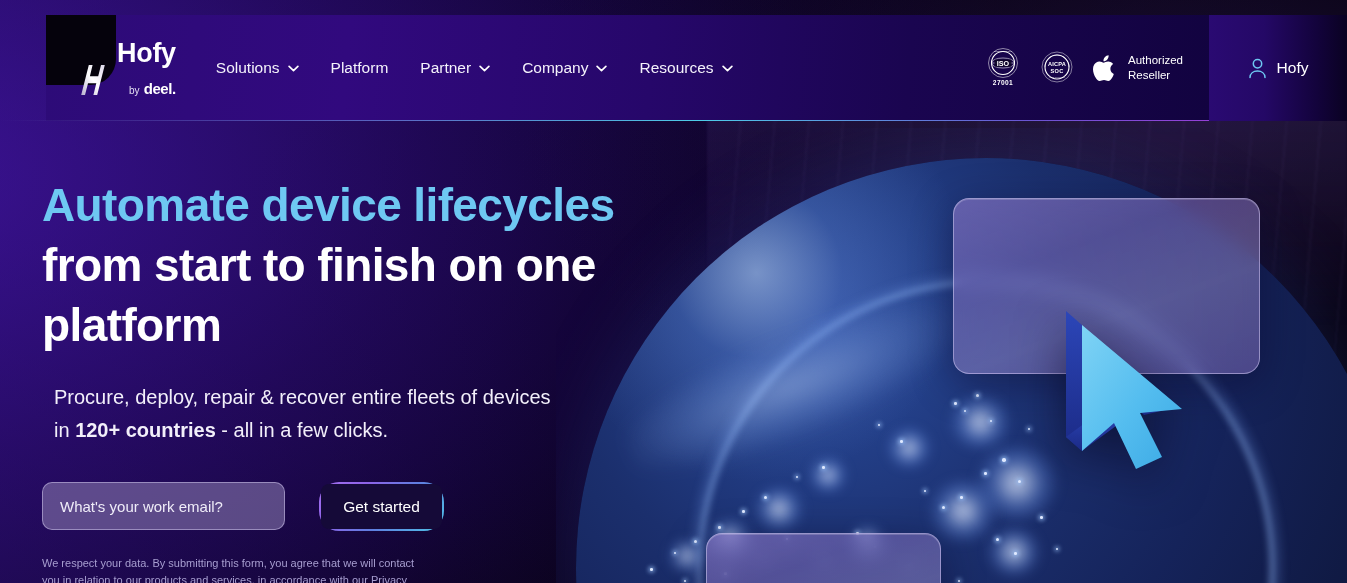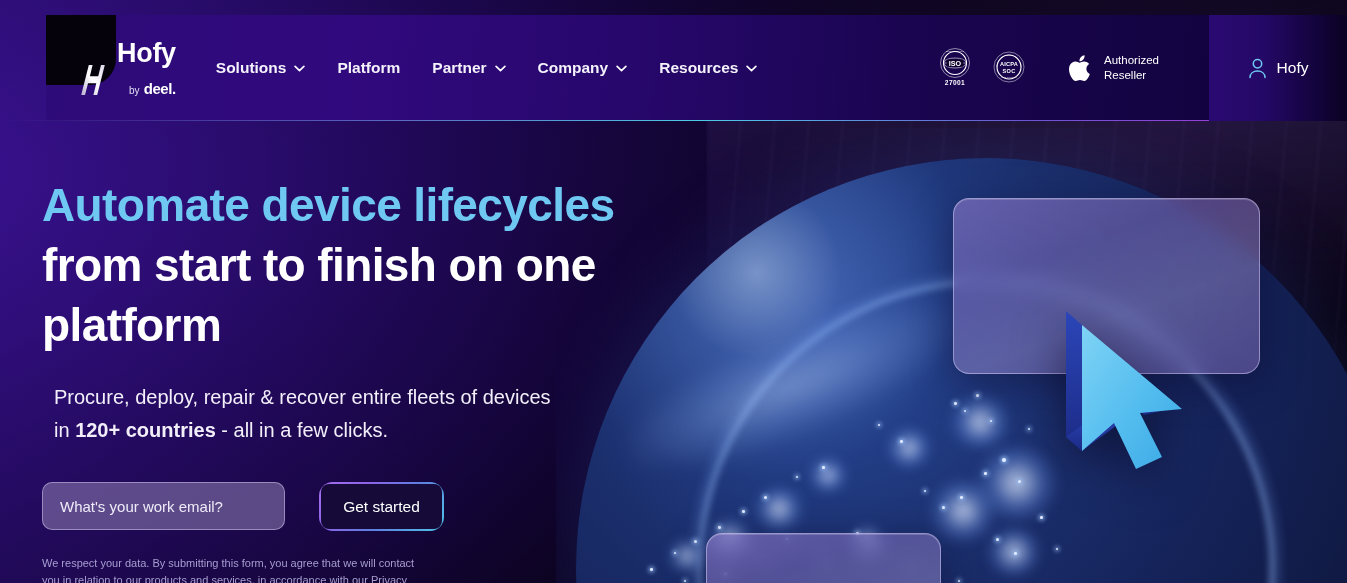--- a/index.html
+++ b/index.html
@@ -189,33 +189,33 @@
     align-items: center;
     margin-left: 38px;
     gap: 28px;
   }
   .nav-item {
     display: flex;
     align-items: center;
     gap: 8px;
     color: #f4f2fb;
     font-size: 15.5px;
-    font-weight: bold;
+    font-weight: normal;
     cursor: pointer;
     white-space: nowrap;
     padding: 6px 2px;
   }
   .chev { display: inline-block; width: 11px; height: 7px; flex: 0 0 auto; }
 
   
   .header-right {
     margin-left: auto;
     display: flex;
     align-items: center;
-    gap: 36px;
+    gap: 12px;
     padding-right: 0;
   }
   .badges { display: flex; align-items: center; gap: 16px; }
   .badge-iso, .badge-soc { width: 38px; height: 44px; }
   .apple-block { display: flex; align-items: center; gap: 10px; margin-left: 4px; }
   .apple-glyph { width: 26px; height: 32px; }
   .apple-text {
     color: #ffffff;
     font-size: 11.5px;
     line-height: 1.28;
@@ -281,21 +281,21 @@
     font-family: "Liberation Sans", sans-serif;
     padding: 0 17px;
     outline: none;
   }
   .email-input::placeholder { color: #efecf8; opacity: 1; }
 
   .cta-button {
     position: relative;
     width: 125px;
     height: 49px;
-    border-radius: 14px;
+    border-radius: 20px;
     padding: 2px;
     background: linear-gradient(135deg, #a471f0 0%, #8e63e8 28%, #5f7fe0 58%, #4fc6e8 100%);
     cursor: pointer;
   }
   .cta-inner {
     width: 100%; height: 100%;
     border-radius: 8px;
     background: #150a38;
     display: flex;
     align-items: center;

